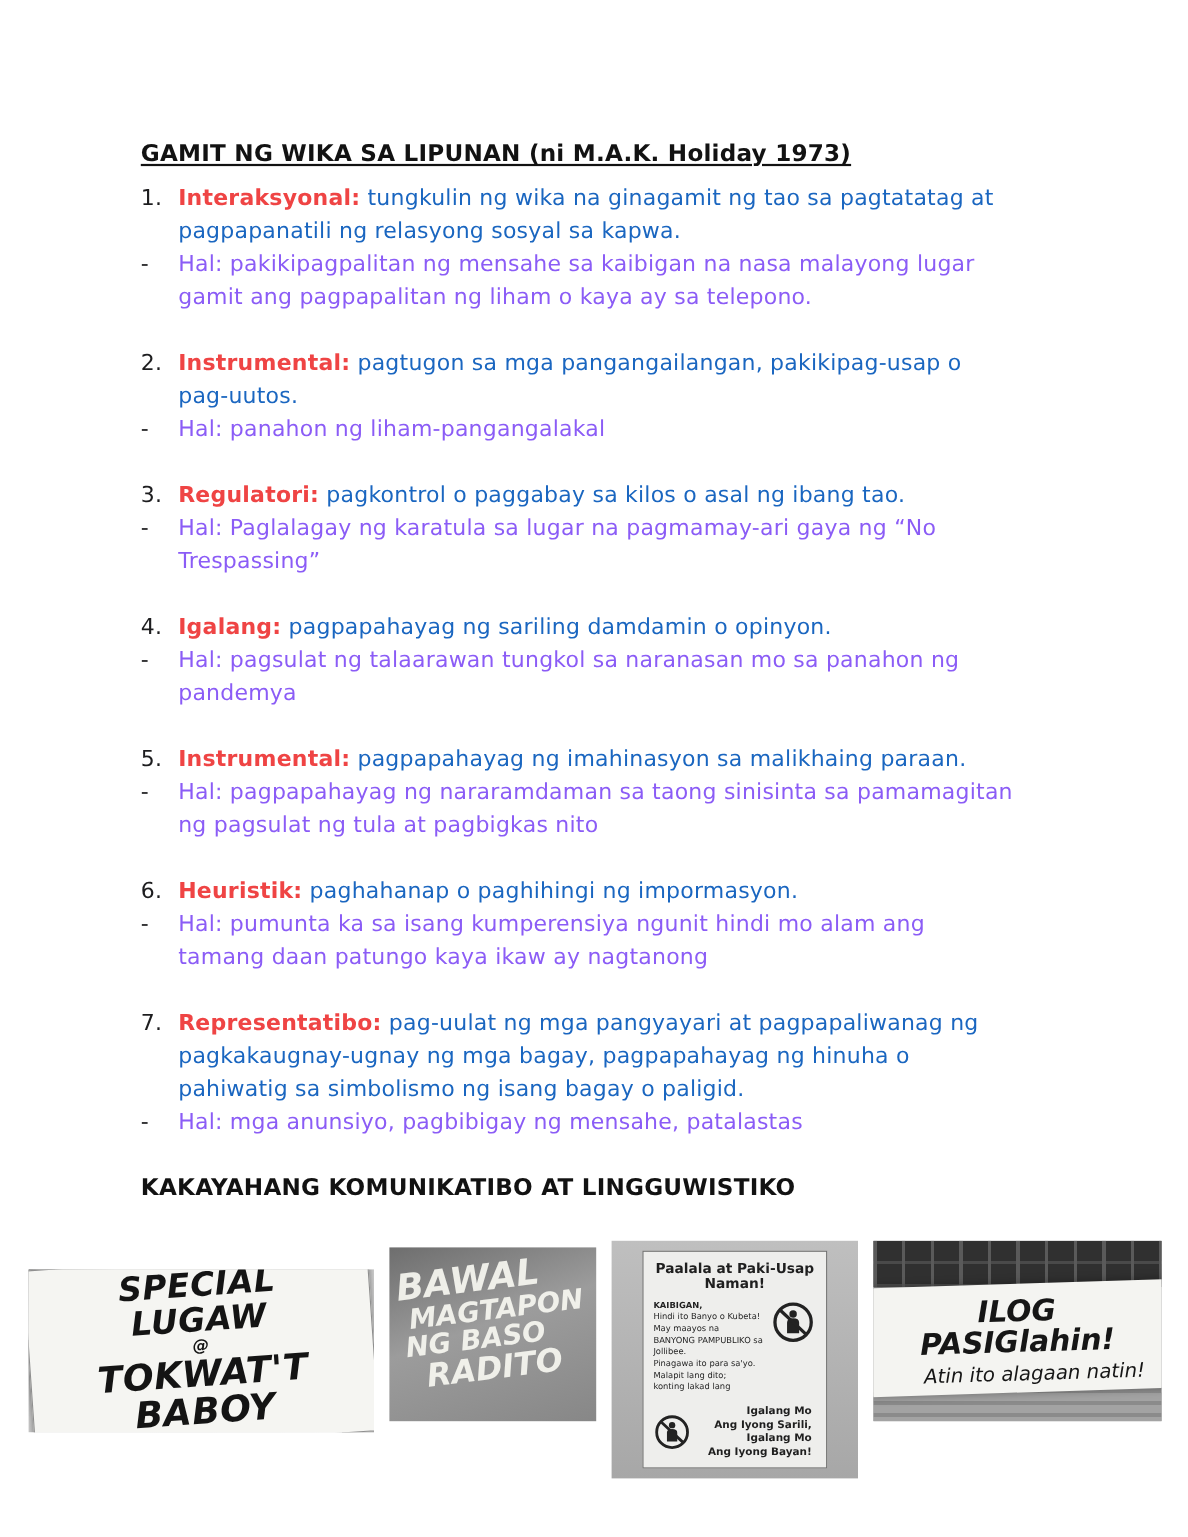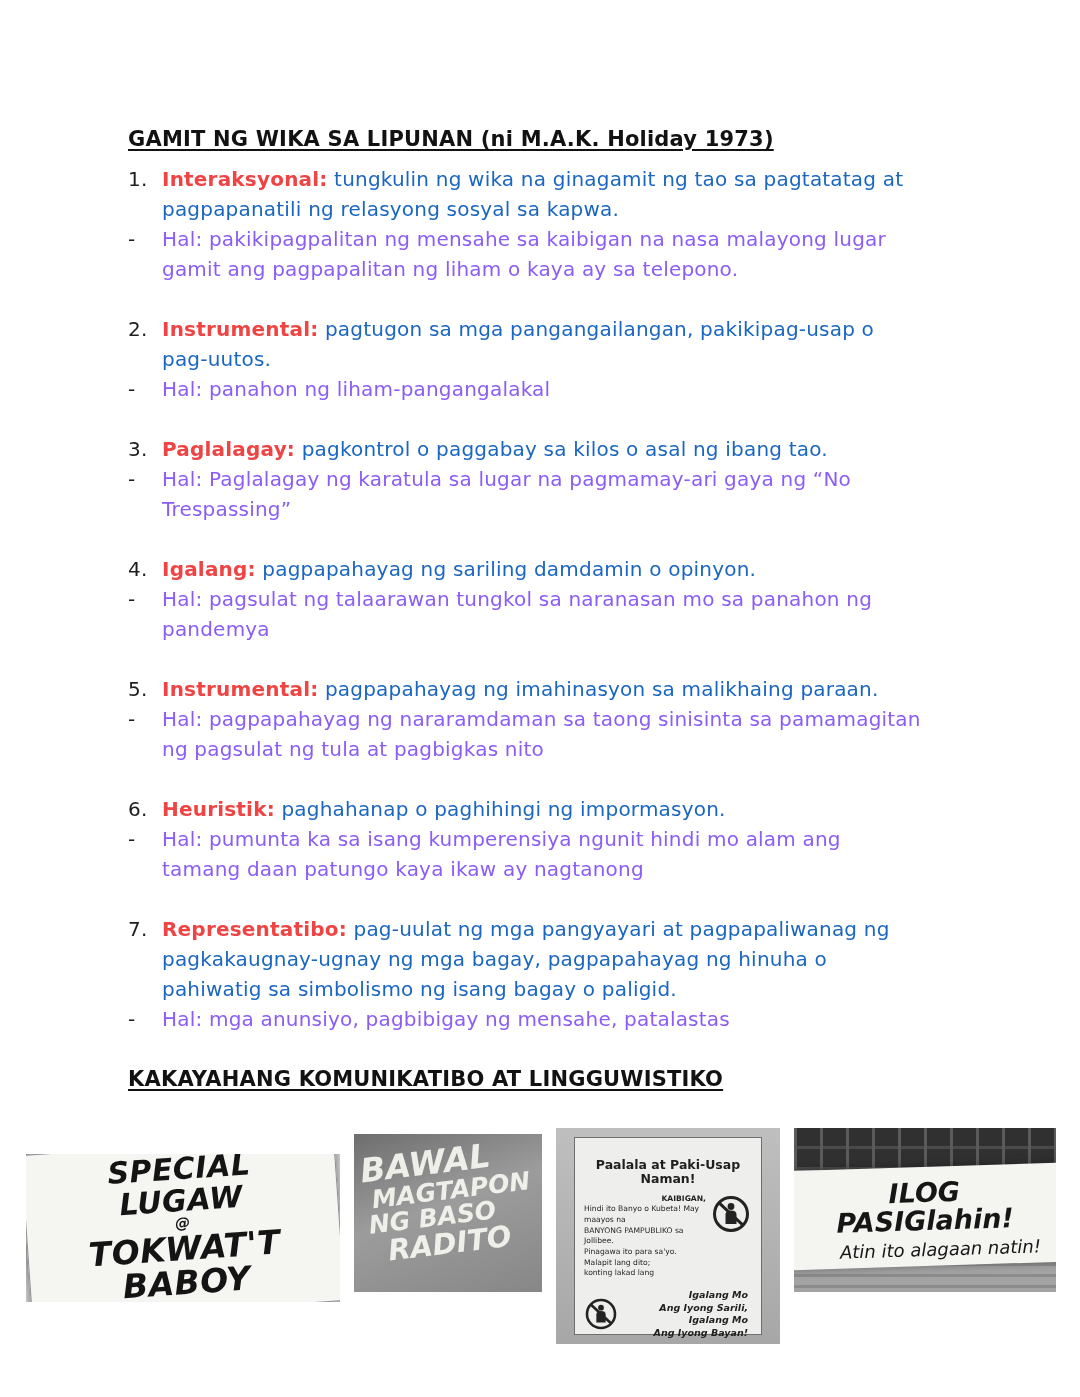--- a/index.html
+++ b/index.html
@@ -32,21 +32,20 @@
   .row { display: flex; align-items: flex-start; }
   .marker { width: 34px; flex: 0 0 34px; color: #1d1d1f; }
   .text { flex: 1; max-width: 760px; }
   .term { color: #ef4444; font-weight: bold; }
   .def  { color: #1a66c0; }
   .example { color: #8b5cf6; }
   .section-title {
     font-size: 21px;
     font-weight: 600;
     margin: 0;
-    text-decoration: underline;
     text-underline-offset: 3px;
     color: #121212;
   }
 
   
   .photos {
     display: flex;
     gap: 14px;
     align-items: flex-start;
     padding: 0 26px;
@@ -95,33 +94,33 @@
   .s2-c { font-size: 25px; margin-left: 2px; }
   .s2-d { font-size: 29px; margin-left: 18px; }
 
   
   .p3 {
     width: 224px; height: 216px;
     background: linear-gradient(180deg, #bfbfbf 0%, #a7a7a7 100%);
     display: flex; align-items: center; justify-content: center;
   }
   .sign3 {
-    width: 188px; height: 198px;
+    width: 168px; height: 198px;
     background: #eeeeec;
     border: 1px solid #6f6f6f;
-    padding: 20px 9px;
+    padding: 8px 9px;
     color: #1f1f1f;
   }
   .s3-title { font-size: 12.5px; font-weight: bold; text-align: center; line-height: 1.15; margin-bottom: 7px; }
   .s3-body { display: flex; gap: 4px; }
   .s3-lines { flex: 1; font-size: 7.6px; line-height: 1.4; }
-  .s3-lines .b0 { font-weight: bold; text-align: right; }
+  .s3-lines .b0 { font-weight: bold; }
   .no-icon-box { flex: 0 0 42px; display: flex; justify-content: center; align-items: flex-start; }
   .s3-footer { display: flex; align-items: center; margin-top: 10px; gap: 6px; }
-  .s3-footlines { flex: 1; text-align: right; font-size: 9.5px; font-weight: bold; font-style: italic; line-height: 1.35; padding-right: 4px; }
+  .s3-footlines { flex: 1; text-align: right; font-size: 9.5px; font-weight: bold; line-height: 1.35; padding-right: 4px; }
 
   
   .p4 {
     width: 262px; height: 164px;
     background: #8f8f8f;
     display: flex; flex-direction: column;
   }
   .p4-wall-top {
     height: 42px;
     background:
@@ -178,21 +177,21 @@
       <div class="row">
         <span class="marker">-</span>
         <div class="text example">Hal: panahon ng liham-pangangalakal</div>
       </div>
     </div>
 
     <div class="item">
       <div class="row">
         <span class="marker">3.</span>
         <div class="text">
-          <span class="term">Paglalagay:</span>
+          <span class="term">Regulatori:</span>
           <span class="def">pagkontrol o paggabay sa kilos o asal ng ibang tao.</span>
         </div>
       </div>
       <div class="row">
         <span class="marker">-</span>
         <div class="text example">Hal: Paglalagay ng karatula sa lugar na pagmamay-ari gaya ng “No Trespassing”</div>
       </div>
     </div>
 
     <div class="item">

